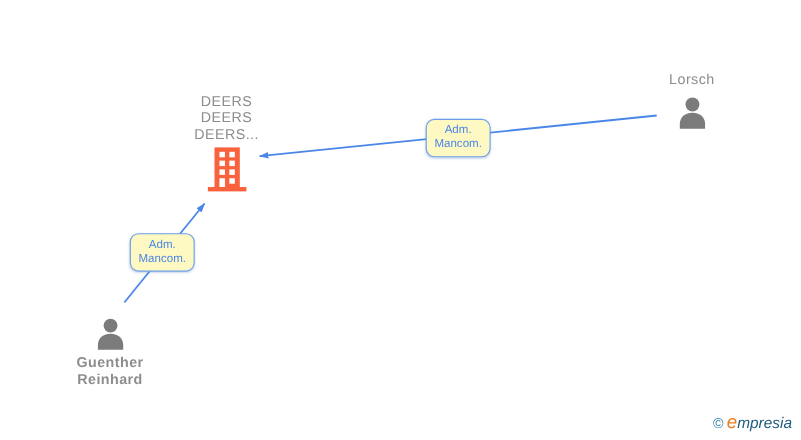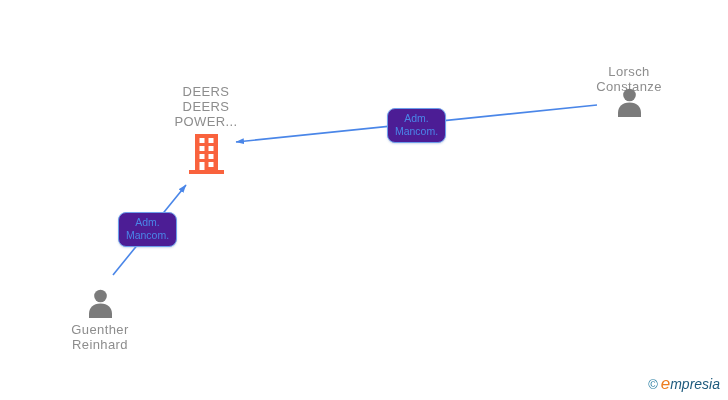--- a/index.html
+++ b/index.html
@@ -27,21 +27,21 @@
   }
   
   .icon-wrap{position:absolute;cursor:pointer;}
   .person-fill{fill:var(--person,#7b7b7b);}
   .building-fill{fill:var(--building,#f9623d);}
   
   .rel-box{
     position:absolute;
     width:59px;
     box-sizing:border-box;
-    background:#4c1d95;
+    background:#fef9c3;
     border:1.5px solid var(--box-border,#6d9eeb);
     border-radius:8px;
     box-shadow:0 1px 2px rgba(120,150,200,0.35);
     color:var(--box-text,#4a86e8);
     font-size:10.5px;
     line-height:13px;
     text-align:center;
     padding:3px 2px 4px 2px;
   }
   
@@ -68,55 +68,54 @@
         <path class="arrowhead" d="M0,0 L8.5,3 L0,6 Z"></path>
       </marker>
     </defs>
     <line class="edge-line" x1="597" y1="105" x2="236" y2="142" marker-end="url(#arrow)"></line>
     <line class="edge-line" x1="113" y1="275" x2="186" y2="185" marker-end="url(#arrow)"></line>
   </svg>
 
   <div class="node-label" style="left:136px;top:84px;">
     <div>DEERS</div>
     <div>DEERS</div>
-    <div>POWER...</div>
+    <div>DEERS...</div>
   </div>
   <div class="icon-wrap" style="left:188px;top:133px;">
     <svg width="37" height="42" viewBox="0 0 37 42">
       <rect class="building-fill" x="1" y="37" width="35" height="4"></rect>
       <rect class="building-fill" x="7" y="1" width="23" height="38"></rect>
       <rect x="11.5" y="5" width="5" height="5" fill="#ffffff"></rect>
       <rect x="20.5" y="5" width="5" height="5" fill="#ffffff"></rect>
       <rect x="11.5" y="13" width="5" height="5" fill="#ffffff"></rect>
       <rect x="20.5" y="13" width="5" height="5" fill="#ffffff"></rect>
       <rect x="11.5" y="21" width="5" height="5" fill="#ffffff"></rect>
       <rect x="20.5" y="21" width="5" height="5" fill="#ffffff"></rect>
       <rect x="11.5" y="29" width="5" height="8" fill="#ffffff"></rect>
       <rect x="20.5" y="29" width="5" height="5" fill="#ffffff"></rect>
     </svg>
   </div>
 
   <div class="node-label" style="left:559px;top:64px;">
     <div>Lorsch</div>
-    <div>Constanze</div>
   </div>
   <div class="icon-wrap" style="left:613px;top:86px;">
     <svg width="33" height="33" viewBox="0 0 33 33">
       <circle class="person-fill" cx="16.5" cy="9" r="6.3"></circle>
       <path class="person-fill" d="M16.5,16.5 c-7.5,0 -11.5,4.6 -11.5,10.3 V31 h23 v-4.2 c0,-5.7 -4,-10.3 -11.5,-10.3 z"></path>
     </svg>
   </div>
 
   <div class="icon-wrap" style="left:84px;top:287px;">
     <svg width="33" height="33" viewBox="0 0 33 33">
       <circle class="person-fill" cx="16.5" cy="9" r="6.3"></circle>
       <path class="person-fill" d="M16.5,16.5 c-7.5,0 -11.5,4.6 -11.5,10.3 V31 h23 v-4.2 c0,-5.7 -4,-10.3 -11.5,-10.3 z"></path>
     </svg>
   </div>
-  <div class="node-label" style="left:30px;top:322px;">
+  <div class="node-label" style="left:30px;top:322px;font-weight:bold;">
     <div>Guenther</div>
     <div>Reinhard</div>
   </div>
 
   <div class="rel-box" style="left:387px;top:108px;">
     <div>Adm.</div>
     <div>Mancom.</div>
   </div>
   <div class="rel-box" style="left:118px;top:212px;">
     <div>Adm.</div>

